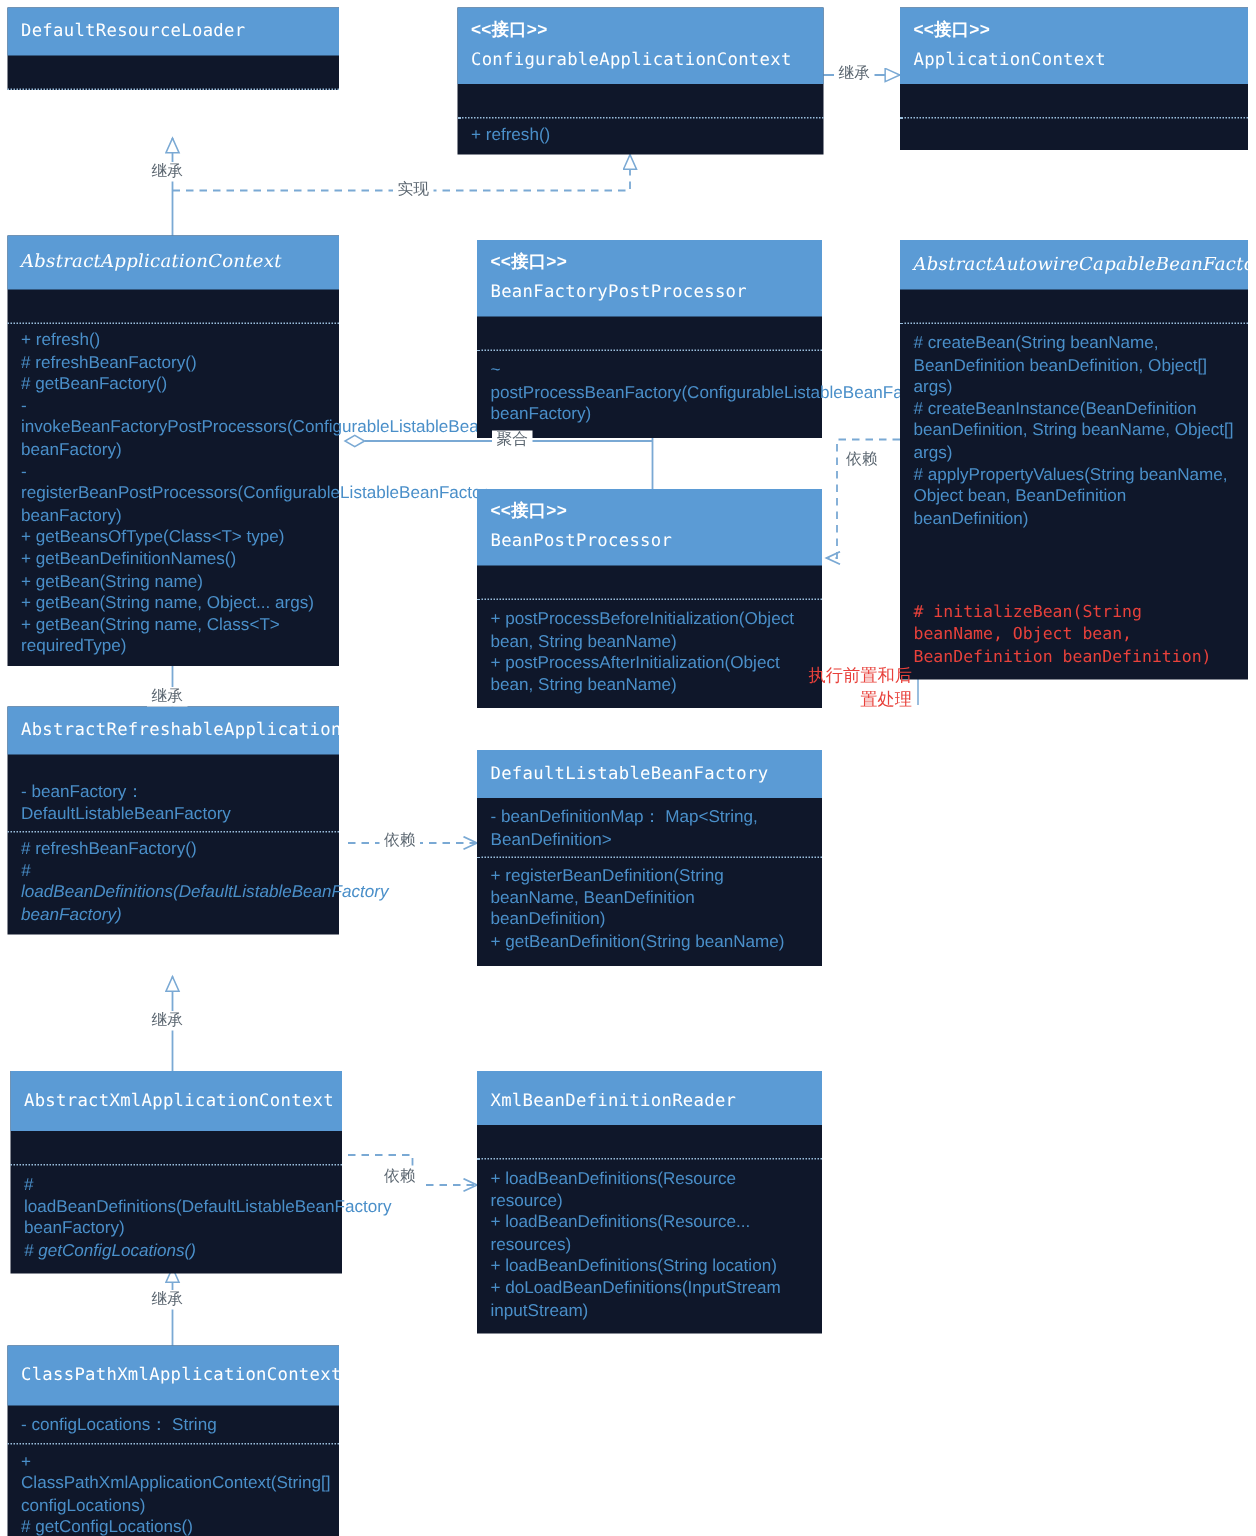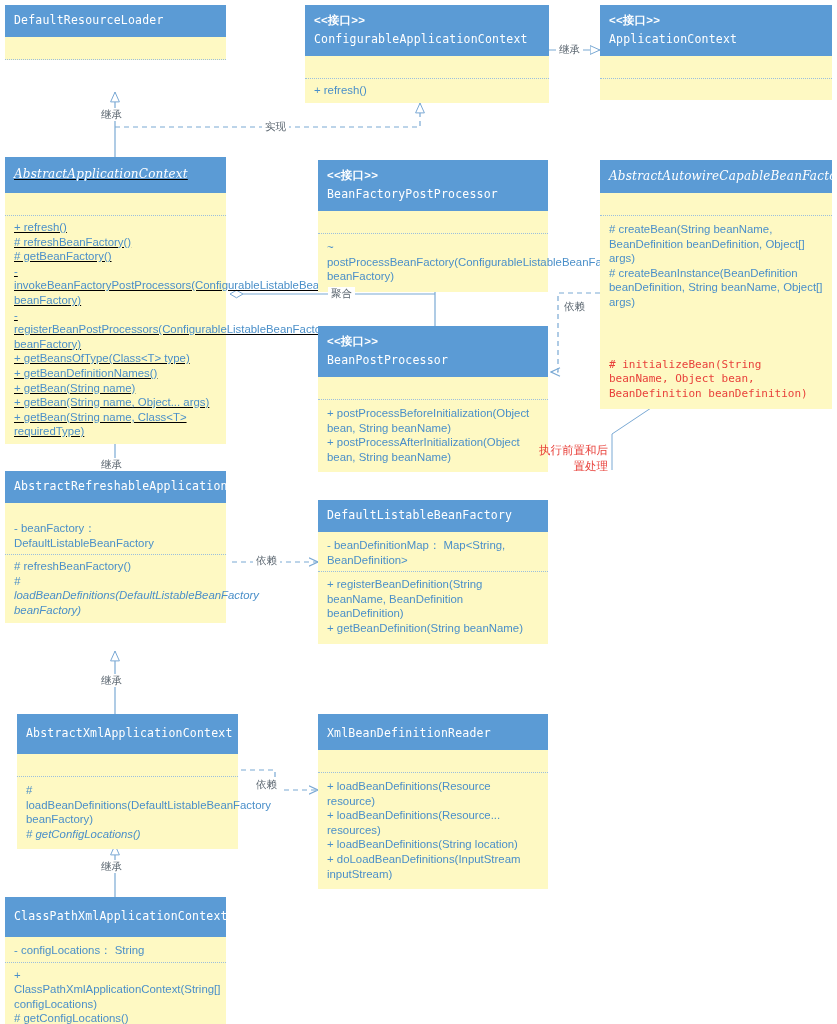--- a/index.html
+++ b/index.html
@@ -16,21 +16,21 @@
   }
   #canvas {
     position: absolute;
     left: 0; top: 0;
     width: 837px;
     height: 1024px;
   }
   .uml-class {
     position: absolute;
     box-sizing: border-box;
-    background: #fef9c3;
+    background: #0f172a;
     z-index: 3;
   }
   .cls-header {
     background: #5b9bd5;
     color: #ffffff;
     font-family: "DejaVu Sans Mono", monospace;
     font-size: 11.5px;
     line-height: 17px;
     padding: 7px 9px 8px 9px;
     box-sizing: border-box;
@@ -202,21 +202,21 @@
 <div class="uml-class" style="left:600px; top:5px; width:232px;">
   <div class="cls-header">
     <span class="stereo">&lt;&lt;接口&gt;&gt;</span>
     <span class="cname">ApplicationContext</span>
   </div>
   <div class="cls-attrs spacer-empty"></div>
   <div class="divider"></div>
   <div class="cls-ops" style="height:21px;"></div>
 </div>
 
-<div class="uml-class" style="left:5px; top:157px; width:221px;text-decoration:underline;">
+<div class="uml-class" style="left:5px; top:157px; width:221px;">
   <div class="cls-header italic" style="padding-top:9px; padding-bottom:10px;">
     <span class="cname">AbstractApplicationContext</span>
   </div>
   <div class="cls-attrs spacer-empty" style="height:18px;"></div>
   <div class="divider"></div>
   <div class="cls-ops">
     <span class="op-line">+ refresh()</span>
     <span class="op-line"># refreshBeanFactory()</span>
     <span class="op-line"># getBeanFactory()</span>
     <span class="op-line">- invokeBeanFactoryPostProcessors(ConfigurableListableBeanFactory beanFactory)</span>
@@ -256,20 +256,21 @@
 
 <div class="uml-class" style="left:600px; top:160px; width:232px;">
   <div class="cls-header italic" style="padding-top:8px; padding-bottom:8px;">
     <span class="cname">AbstractAutowireCapableBeanFactory</span>
   </div>
   <div class="cls-attrs spacer-empty" style="height:18px;"></div>
   <div class="divider"></div>
   <div class="cls-ops" style="padding-top:6px; padding-bottom:8px;">
     <span class="op-line"># createBean(String beanName, BeanDefinition beanDefinition, Object[] args)</span>
     <span class="op-line"># createBeanInstance(BeanDefinition beanDefinition, String beanName, Object[] args)</span>
+    <span class="op-line"># applyPropertyValues(String beanName, Object bean, BeanDefinition beanDefinition)</span>
     <span class="op-line redmono"># initializeBean(String beanName, Object bean, BeanDefinition beanDefinition)</span>
   </div>
 </div>
 
 <div class="uml-class" style="left:5px; top:471px; width:221px;">
   <div class="cls-header">
     <span class="cname">AbstractRefreshableApplicationContext</span>
   </div>
   <div class="cls-attrs">
     <span class="op-line">- beanFactory：DefaultListableBeanFactory</span>
@@ -288,21 +289,21 @@
   <div class="cls-attrs" style="padding-top:6px;">
     <span class="op-line">- beanDefinitionMap： Map&lt;String, BeanDefinition&gt;</span>
   </div>
   <div class="divider"></div>
   <div class="cls-ops" style="padding-top:5px; padding-bottom:8px;">
     <span class="op-line">+ registerBeanDefinition(String beanName, BeanDefinition beanDefinition)</span>
     <span class="op-line">+ getBeanDefinition(String beanName)</span>
   </div>
 </div>
 
-<div class="uml-class" style="left:17px; top:714px; width:221px;">
+<div class="uml-class" style="left:7px; top:714px; width:221px;">
   <div class="cls-header" style="padding-top:11px; padding-bottom:12px;">
     <span class="cname">AbstractXmlApplicationContext</span>
   </div>
   <div class="cls-attrs spacer-empty" style="height:18px;"></div>
   <div class="divider"></div>
   <div class="cls-ops" style="padding-top:6px; padding-bottom:8px;">
     <span class="op-line"># loadBeanDefinitions(DefaultListableBeanFactory beanFactory)</span>
     <span class="op-line ital"># getConfigLocations()</span>
   </div>
 </div>

